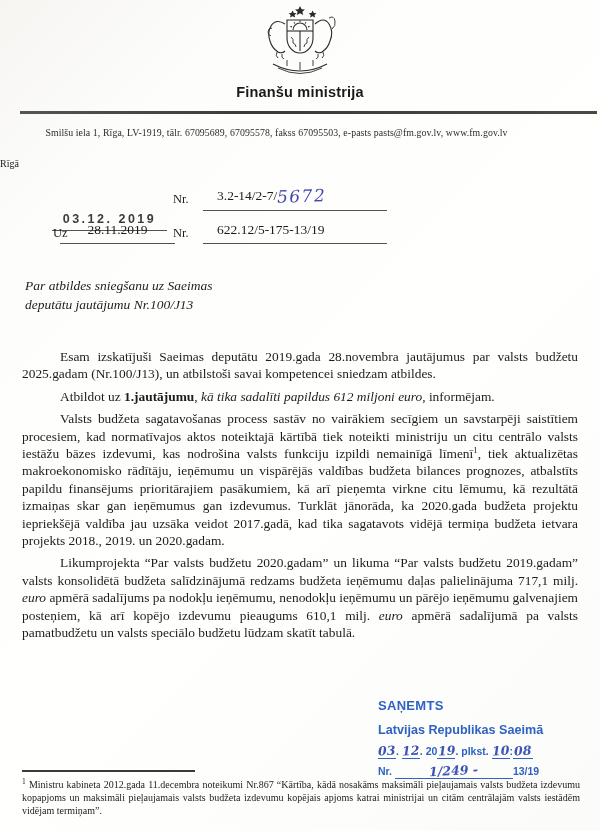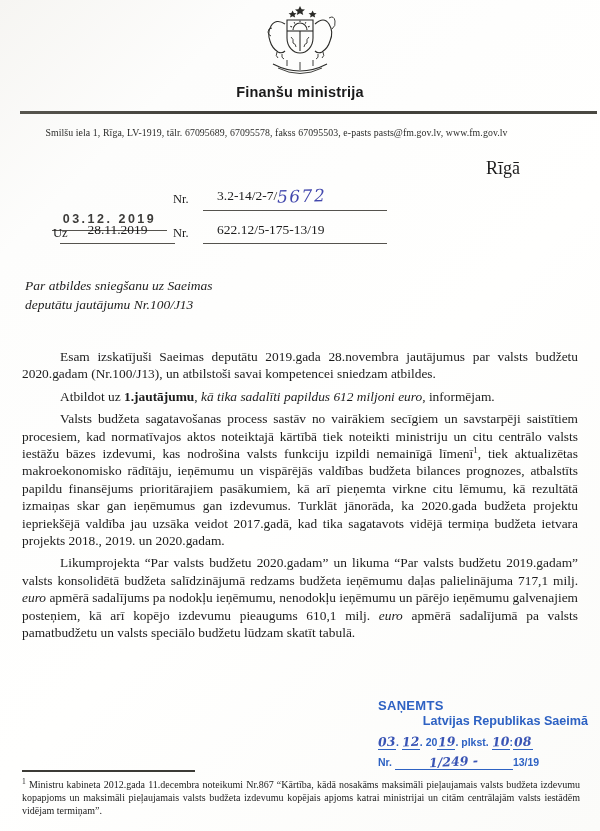--- a/index.html
+++ b/index.html
@@ -12,21 +12,21 @@
     overflow:hidden;
   }
   
   .coa{position:absolute;left:247px;top:4px;}
   .ministry{position:absolute;left:0;top:84px;width:600px;text-align:center;
     font-family:"Liberation Sans",sans-serif;font-size:14.5px;font-weight:600;color:#1a1a1a;letter-spacing:.2px;}
   .rule{position:absolute;left:20px;top:111px;width:577px;height:2.5px;
     background:linear-gradient(90deg,#57554e,#3c3b36 40%,#4a4942);}
   .address{position:absolute;left:0;top:127px;width:553px;text-align:center;
     font-size:9.8px;color:#2a2a28;letter-spacing:.1px;}
-  .city{position:absolute;left:0;top:158px;width:520px;text-align:right;font-size:18px;}
+  .city{position:absolute;left:0;top:158px;width:520px;text-align:left;font-size:10px;}
   
   .slot{position:absolute;border-bottom:1.4px solid #55534e;text-align:center;}
   .u-date1{left:52px;top:189px;width:115px;height:21px;margin-top:20px;}
   .stamp-date{font-family:"Liberation Sans",sans-serif;font-size:12.5px;font-weight:600;
     letter-spacing:2.5px;color:#3d3c3a;}
   .lbl-nr1{position:absolute;left:173px;top:192px;font-size:12.5px;}
   .u-num1{left:203px;top:186px;width:170px;height:24px;text-align:left;padding-left:14px;}
   .num-prefix{font-size:13.5px;}
   .hw{color:#4348ad;font-style:italic;font-family:"DejaVu Serif",serif;}
   .hw-5672{font-size:17px;letter-spacing:1.5px;display:inline-block;transform:rotate(-2deg);vertical-align:-2px;}
@@ -44,21 +44,21 @@
   .body{position:absolute;left:22px;top:348px;width:556px;
     font-size:13.4px;line-height:17.4px;text-align:justify;}
   .body p{margin:0 0 5px 0;text-indent:38px;}
   .body sup{font-size:9px;line-height:0;}
   .it{font-style:italic;}
   .bd{font-weight:bold;}
   
   .stamp{position:absolute;left:378px;top:698px;width:210px;color:#2e62c3;
     font-family:"Liberation Sans",sans-serif;}
   .stamp .s1{font-size:13px;font-weight:700;letter-spacing:.3px;}
-  .stamp .s2{font-size:12.6px;font-weight:700;margin-top:1px;text-align:right;}
+  .stamp .s2{font-size:12.6px;font-weight:700;margin-top:10px;}
   .stamp .row{margin-top:6px;font-size:10.5px;font-weight:600;white-space:nowrap;}
   .sslot{display:inline-block;border-bottom:1.3px solid #2e62c3;text-align:center;}
   .shw{color:#3a55b5;font-family:"DejaVu Serif",serif;font-style:italic;font-size:12.5px;
     display:inline-block;transform:rotate(-3deg);}
   .w18{width:18px;} .w20{width:20px;} .w118{width:118px;}
   .stamp .nrrow{margin-top:4px;font-size:10.5px;font-weight:600;}
   
   .fn-rule{position:absolute;left:22px;top:770px;width:173px;height:1.6px;background:#3c3b36;}
   .footnote{position:absolute;left:22px;top:776px;width:558px;
     font-size:10px;line-height:12.8px;text-align:justify;color:#222;}
@@ -120,21 +120,21 @@
   <div class="slot u-num2">
     <span>622.12/5-175-13/19</span>
   </div>
 
   <div class="subject">
     <div>Par atbildes sniegšanu uz Saeimas</div>
     <div>deputātu jautājumu Nr.100/J13</div>
   </div>
 
   <div class="body">
-    <p><span>Esam izskatījuši Saeimas deputātu 2019.gada 28.novembra jautājumus par valsts budžetu 2020.gadam (Nr.100/J13), un atbilstoši savai kompetencei sniedzam atbildes.</span></p>
+    <p><span>Esam izskatījuši Saeimas deputātu 2019.gada 28.novembra jautājumus par valsts budžetu 2025.gadam (Nr.100/J13), un atbilstoši savai kompetencei sniedzam atbildes.</span></p>
     <p><span>Atbildot uz </span><span class="bd">1.jautājumu</span><span>, </span><span class="it">kā tika sadalīti papildus 612 miljoni euro</span><span>, informējam.</span></p>
     <p><span>Valsts budžeta sagatavošanas process sastāv no vairākiem secīgiem un savstarpēji saistītiem procesiem, kad normatīvajos aktos noteiktajā kārtībā tiek noteikti ministriju un citu centrālo valsts iestāžu bāzes izdevumi, kas nodrošina valsts funkciju izpildi nemainīgā līmenī</span><sup>1</sup><span>, tiek aktualizētas makroekonomisko rādītāju, ieņēmumu un vispārējās valdības budžeta bilances prognozes, atbalstīts papildu finansējums prioritārajiem pasākumiem, kā arī pieņemta virkne citu lēmumu, kā rezultātā izmaiņas skar gan ieņēmumus gan izdevumus. Turklāt jānorāda, ka 2020.gada budžeta projektu iepriekšējā valdība jau uzsāka veidot 2017.gadā, kad tika sagatavots vidējā termiņa budžeta ietvara projekts 2018., 2019. un 2020.gadam.</span></p>
     <p><span>Likumprojekta “Par valsts budžetu 2020.gadam” un likuma “Par valsts budžetu 2019.gadam” valsts konsolidētā budžeta salīdzinājumā redzams budžeta ieņēmumu daļas palielinājuma 717,1 milj. </span><span class="it">euro</span><span> apmērā sadalījums pa nodokļu ieņēmumu, nenodokļu ieņēmumu un pārējo ieņēmumu galvenajiem posteņiem, kā arī kopējo izdevumu pieaugums 610,1 milj. </span><span class="it">euro</span><span> apmērā sadalījumā pa valsts pamatbudžetu un valsts speciālo budžetu lūdzam skatīt tabulā.</span></p>
   </div>
 
   <div class="stamp">
     <div class="s1">SAŅEMTS</div>
     <div class="s2">Latvijas Republikas Saeimā</div>
     <div class="row">
       <span class="sslot w18"><span class="shw">03</span></span><span>.</span>

